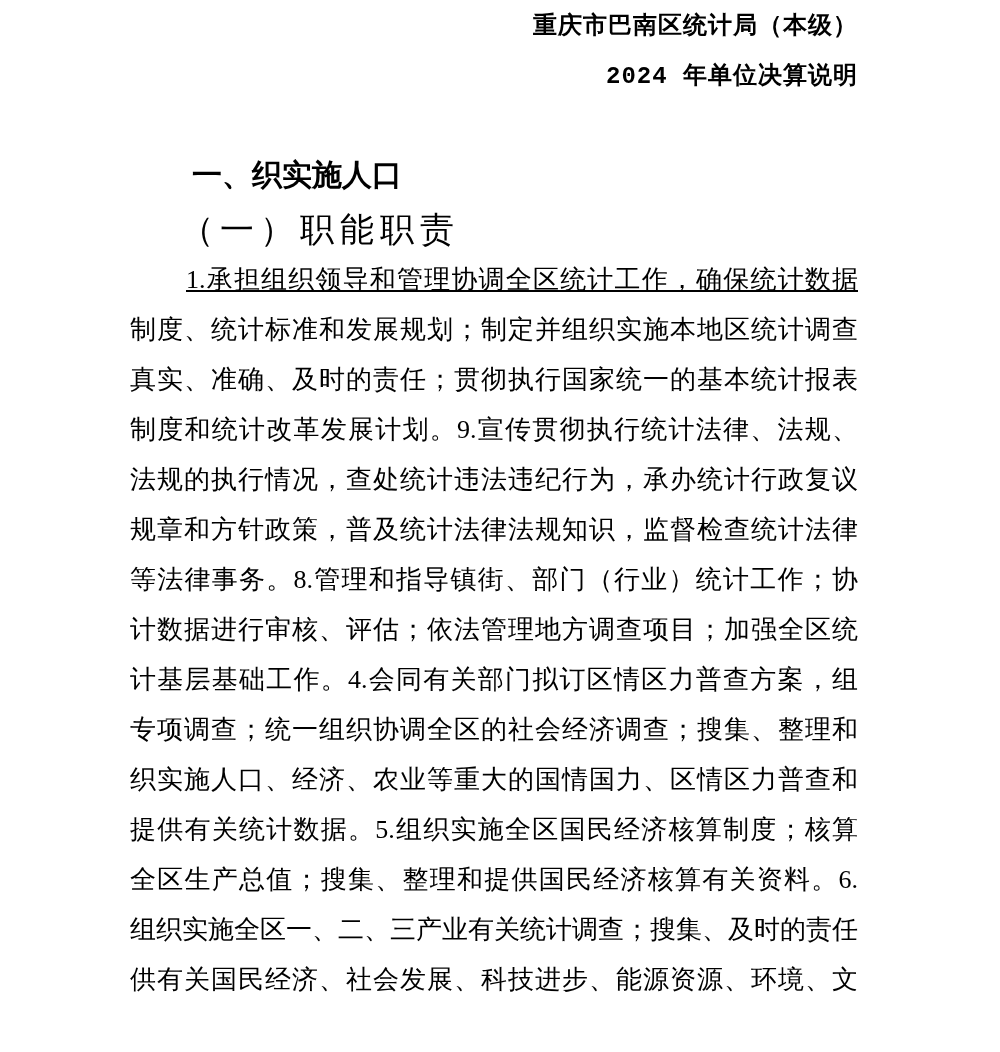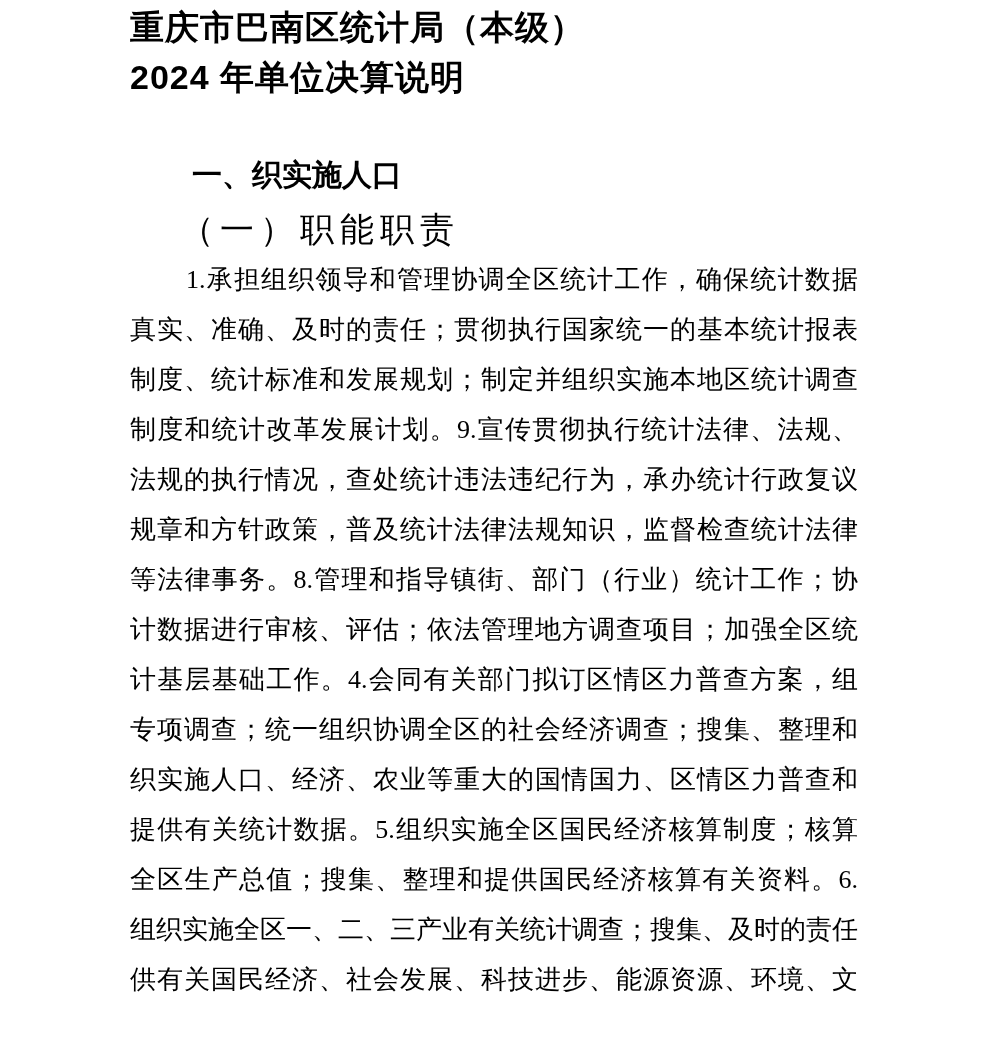--- a/index.html
+++ b/index.html
@@ -15,25 +15,25 @@
     color: #000000;
     overflow: hidden;
   }
   .content {
     position: absolute;
     left: 130px;
     top: 0;
     width: 728px;
   }
   .doc-title {
-    font-family: Liberation Sans, sans-serif;
+    font-family: Liberation Mono, monospace;
     font-weight: bold;
-    font-size: 34px;
+    font-size: 24px;
     line-height: 50px;
-    text-align: left;
+    text-align: right;
     margin-top: 2px;
     letter-spacing: 1px;
   }
   .heading-1 {
     font-family: "Liberation Sans", sans-serif;
     font-weight: bold;
     font-size: 30px;
     line-height: 50px;
     margin-top: 48px;
     padding-left: 62px;
@@ -53,41 +53,42 @@
   }
   .body-text .line {
     height: 50px;
     line-height: 50px;
     text-align: justify;
     text-align-last: justify;
     overflow: hidden;
   }
   .body-text .line.first {
     text-indent: 56px;
+    text-decoration: underline;
   }
 </style>
 </head>
 <body>
 
 <div class="page">
   <div class="content">
 
     <div class="doc-title">
       <div>重庆市巴南区统计局（本级）</div>
       <div>2024 年单位决算说明</div>
     </div>
 
     <div class="heading-1">一、织实施人口</div>
 
     <div class="heading-2">（一）职能职责</div>
 
     <div class="body-text">
       <div class="line first">1.承担组织领导和管理协调全区统计工作，确保统计数据</div>
+      <div class="line">制度、统计标准和发展规划；制定并组织实施本地区统计调查</div>
       <div class="line">真实、准确、及时的责任；贯彻执行国家统一的基本统计报表</div>
-      <div class="line">制度、统计标准和发展规划；制定并组织实施本地区统计调查</div>
       <div class="line">制度和统计改革发展计划。9.宣传贯彻执行统计法律、法规、</div>
       <div class="line">法规的执行情况，查处统计违法违纪行为，承办统计行政复议</div>
       <div class="line">规章和方针政策，普及统计法律法规知识，监督检查统计法律</div>
       <div class="line">等法律事务。8.管理和指导镇街、部门（行业）统计工作；协</div>
       <div class="line">计数据进行审核、评估；依法管理地方调查项目；加强全区统</div>
       <div class="line">计基层基础工作。4.会同有关部门拟订区情区力普查方案，组</div>
       <div class="line">专项调查；统一组织协调全区的社会经济调查；搜集、整理和</div>
       <div class="line">织实施人口、经济、农业等重大的国情国力、区情区力普查和</div>
       <div class="line">提供有关统计数据。5.组织实施全区国民经济核算制度；核算</div>
       <div class="line">全区生产总值；搜集、整理和提供国民经济核算有关资料。6.</div>

